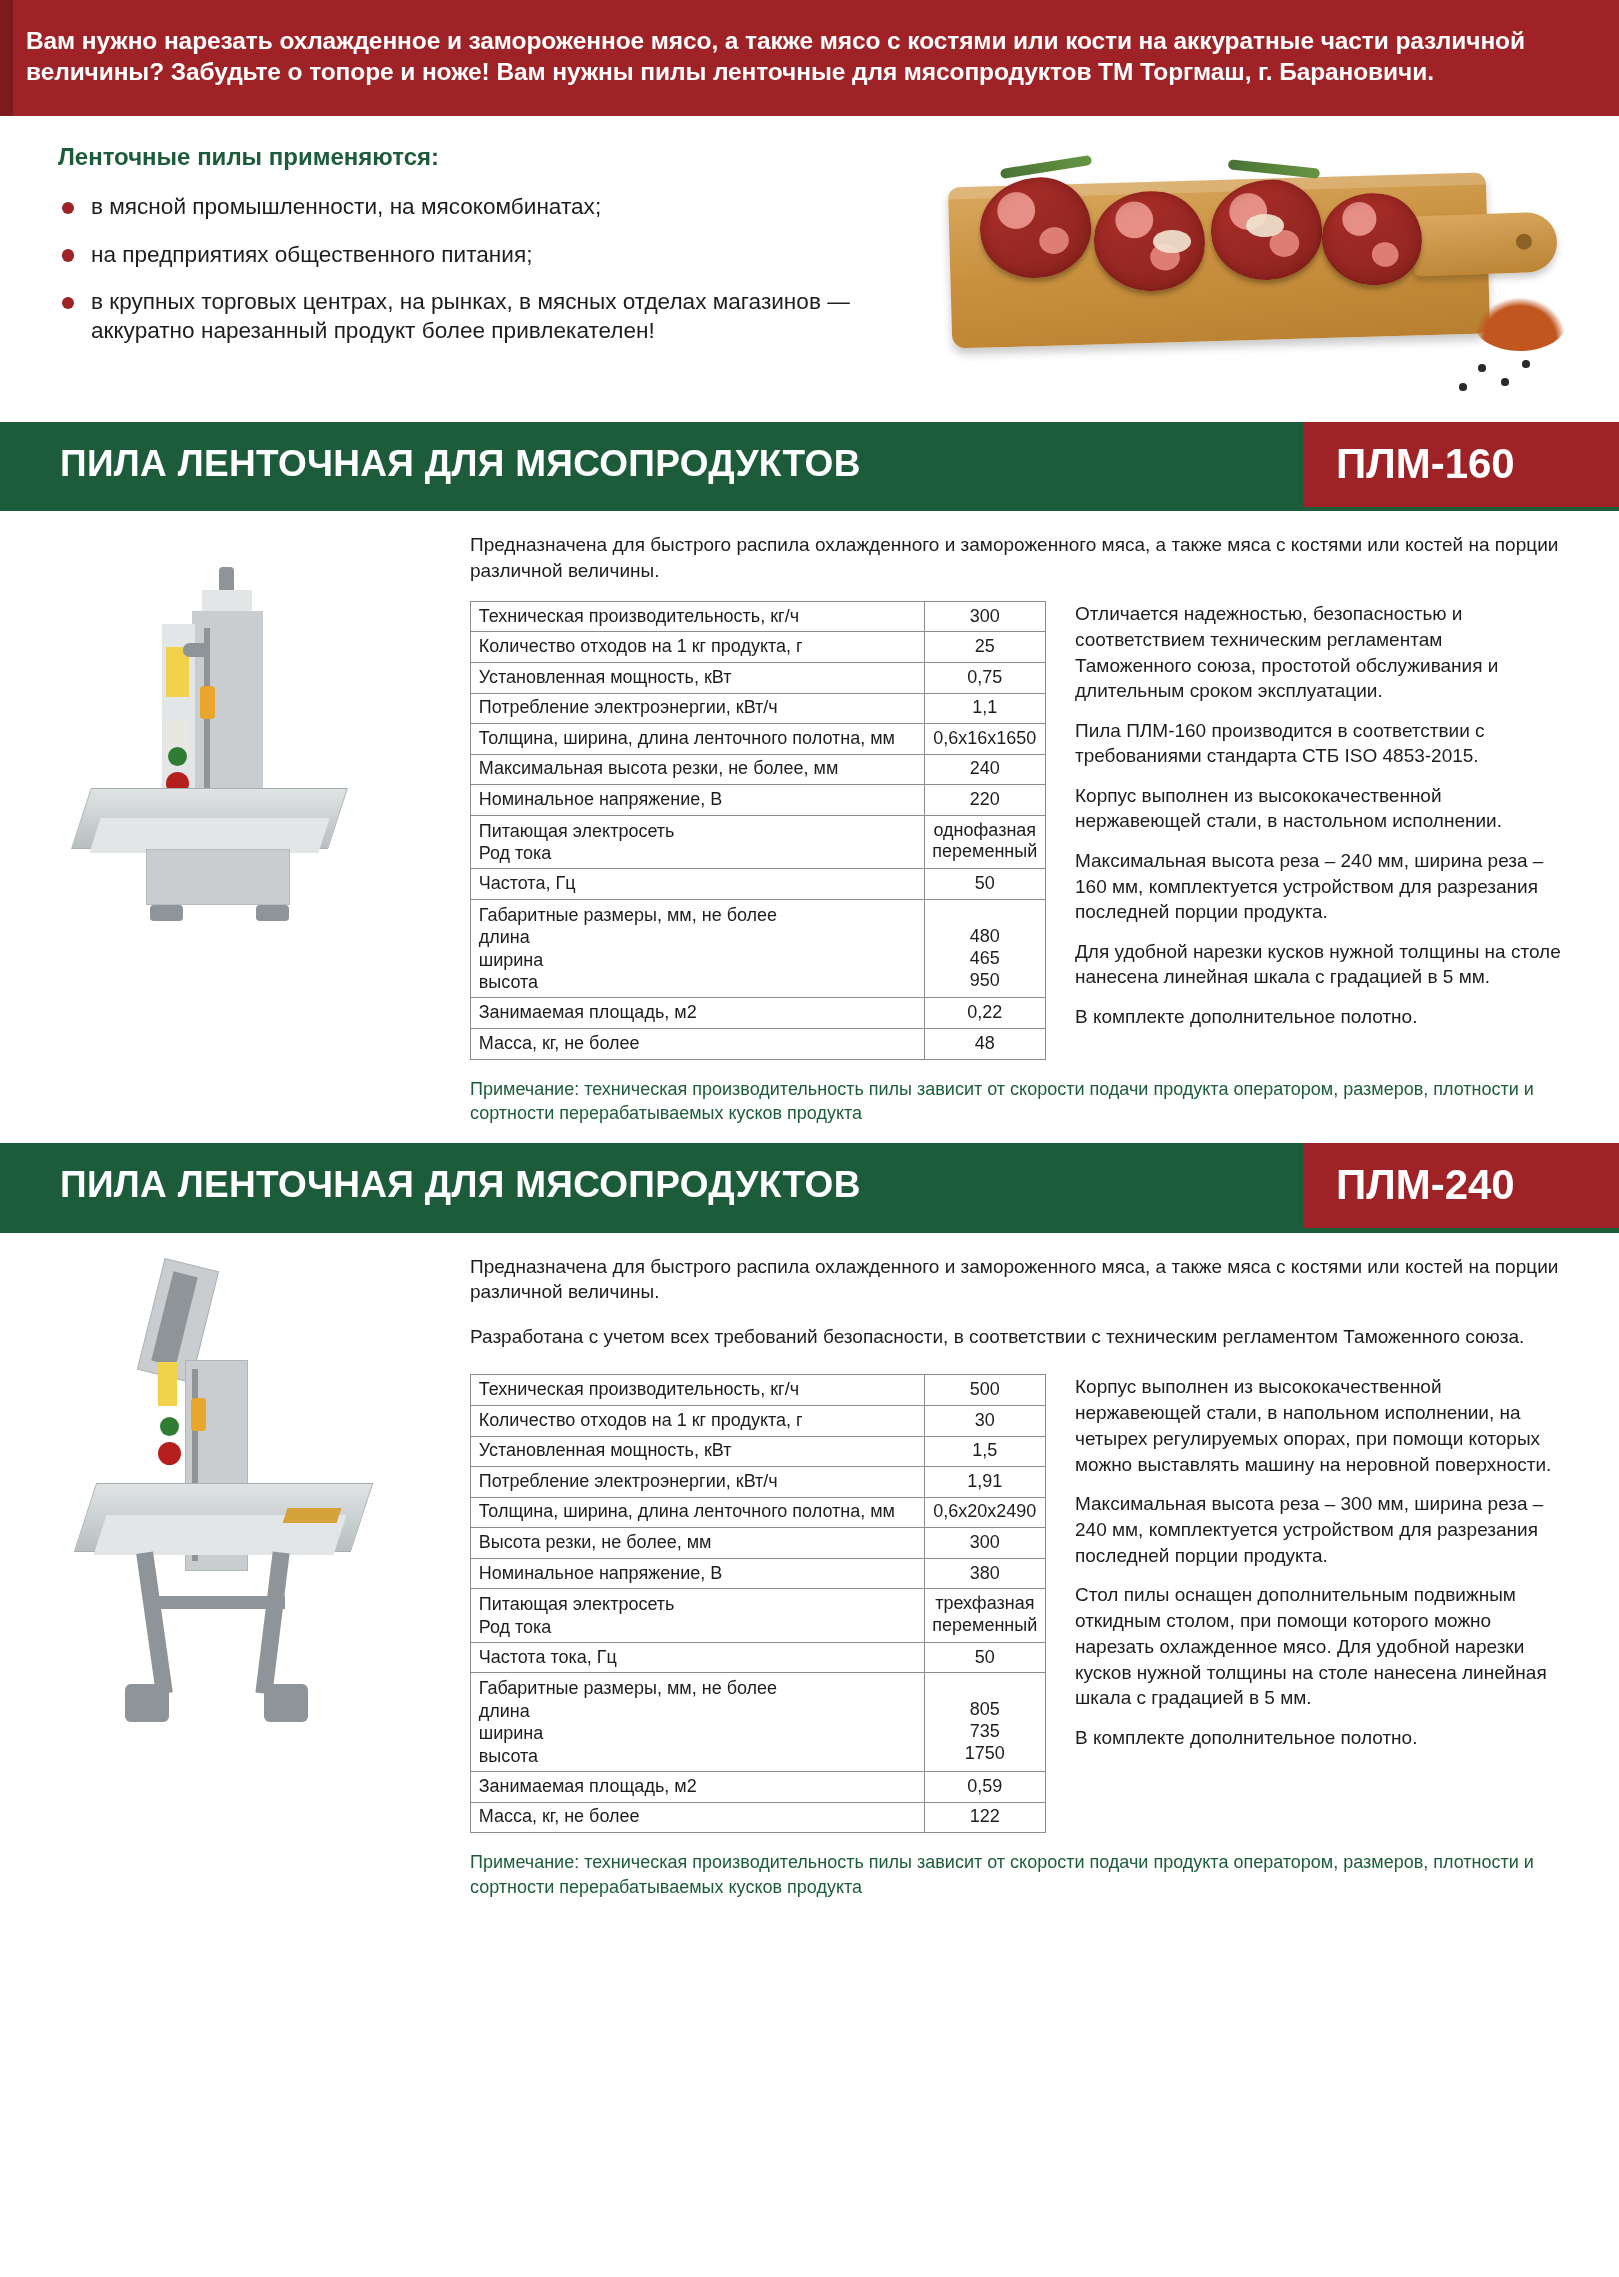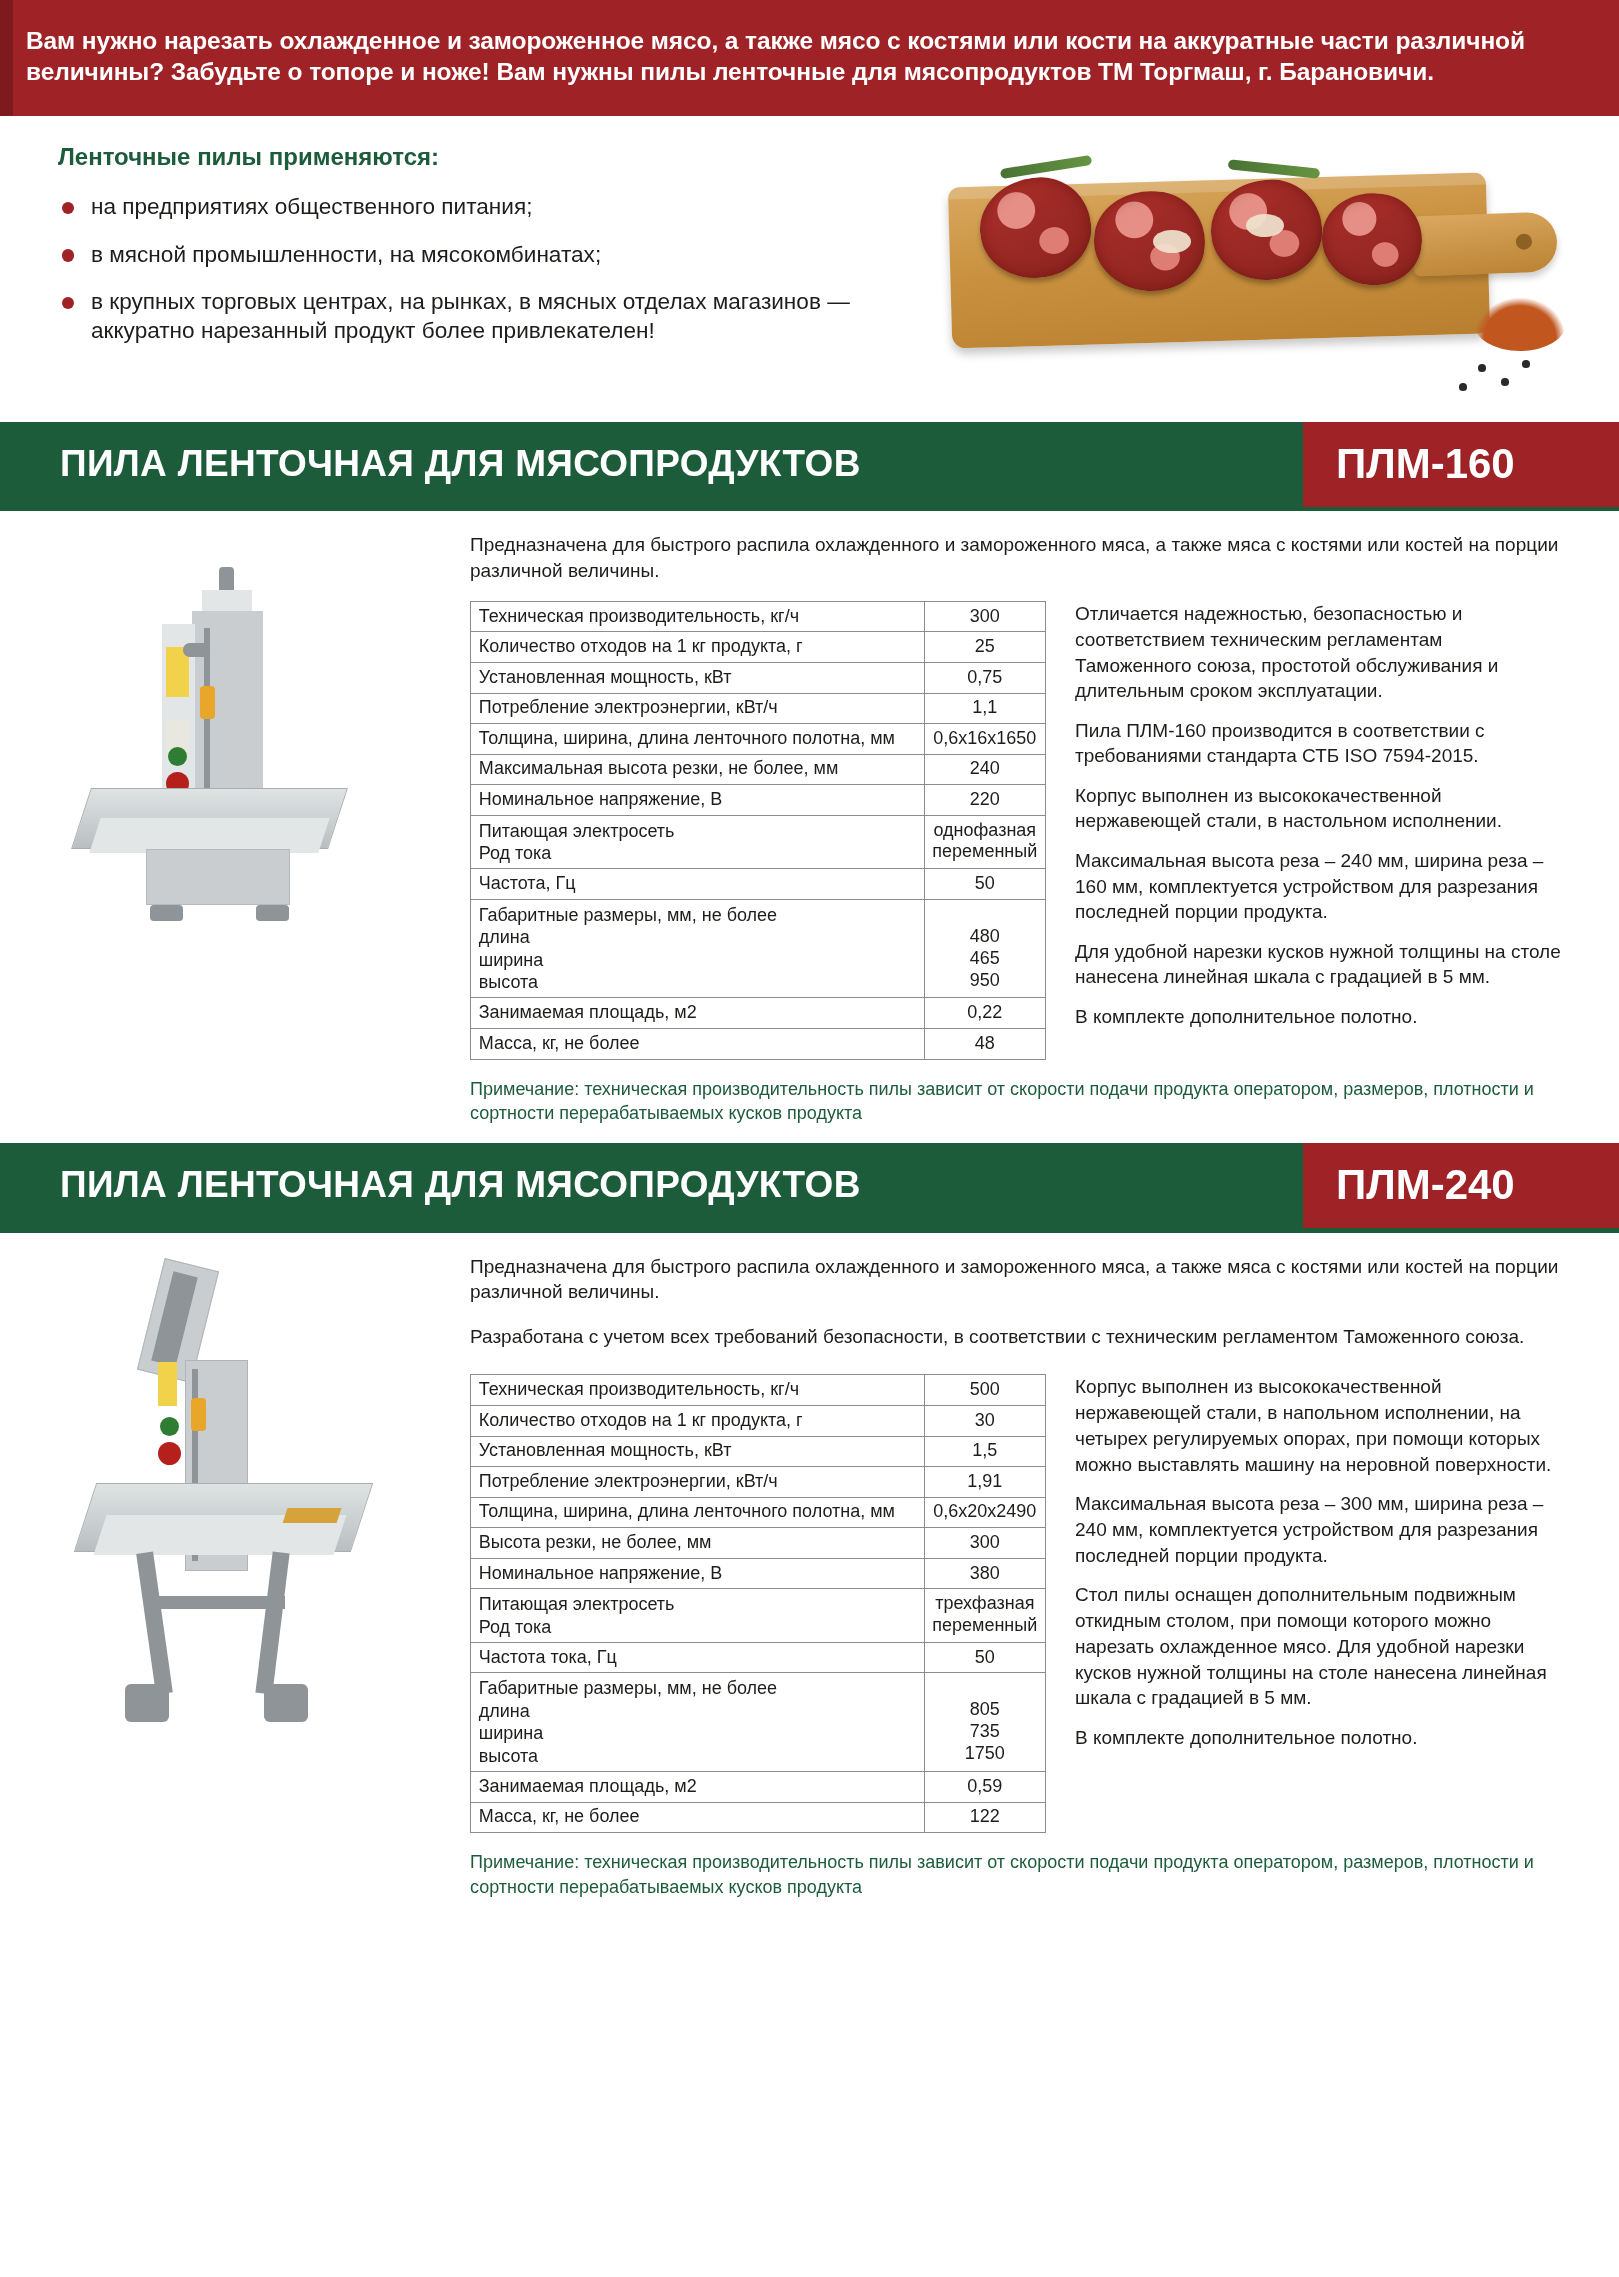--- a/index.html
+++ b/index.html
@@ -211,25 +211,25 @@
   <div class="banner">
     <div class="banner-left-bar"></div>
     <p>Вам нужно нарезать охлажденное и замороженное мясо, а также мясо с костями или кости на аккуратные части различной величины? Забудьте о топоре и ноже! Вам нужны пилы ленточные для мясопродуктов ТМ Торгмаш, г. Барановичи.</p>
   </div>
 
   <div class="apps">
     <h2>Ленточные пилы применяются:</h2>
     <ul>
       <li>
         <span class="dot"></span>
-        <span>на предприятиях общественного питания;</span>
+        <span>в мясной промышленности, на мясокомбинатах;</span>
       </li>
       <li>
         <span class="dot"></span>
-        <span>в мясной промышленности, на мясокомбинатах;</span>
+        <span>на предприятиях общественного питания;</span>
       </li>
       <li>
         <span class="dot"></span>
         <span>в крупных торговых центрах, на рынках, в мясных отделах магазинов — аккуратно нарезанный продукт более привлекателен!</span>
       </li>
     </ul>
 
     <div class="photo-meat">
       <div class="board"></div>
       <div class="handle"></div>
@@ -343,21 +343,21 @@
                 <tr>
                   <td class="lbl">Масса, кг, не более</td>
                   <td class="val">48</td>
                 </tr>
               </tbody>
             </table>
           </div>
 
           <div class="side-text">
             <p>Отличается надежностью, безопасностью и соответствием техническим регламентам Таможенного союза, простотой обслуживания и длительным сроком эксплуатации.</p>
-            <p>Пила ПЛМ-160 производится в соответствии с требованиями стандарта СТБ ISO 7594-2015.</p>
+            <p>Пила ПЛМ-160 производится в соответствии с требованиями стандарта СТБ ISO 4853-2015.</p>
             <p>Корпус выполнен из высококачественной нержавеющей стали, в настольном исполнении.</p>
             <p>Максимальная высота реза – 240 мм, ширина реза – 160 мм, комплектуется устройством для разрезания последней порции продукта.</p>
             <p>Для удобной нарезки кусков нужной толщины на столе нанесена линейная шкала с градацией в 5 мм.</p>
             <p>В комплекте дополнительное полотно.</p>
           </div>
         </div>
 
         <p class="note">Примечание: техническая производительность пилы зависит от скорости подачи продукта оператором, размеров, плотности и сортности перерабатываемых кусков продукта</p>
       </div>
     </div>

